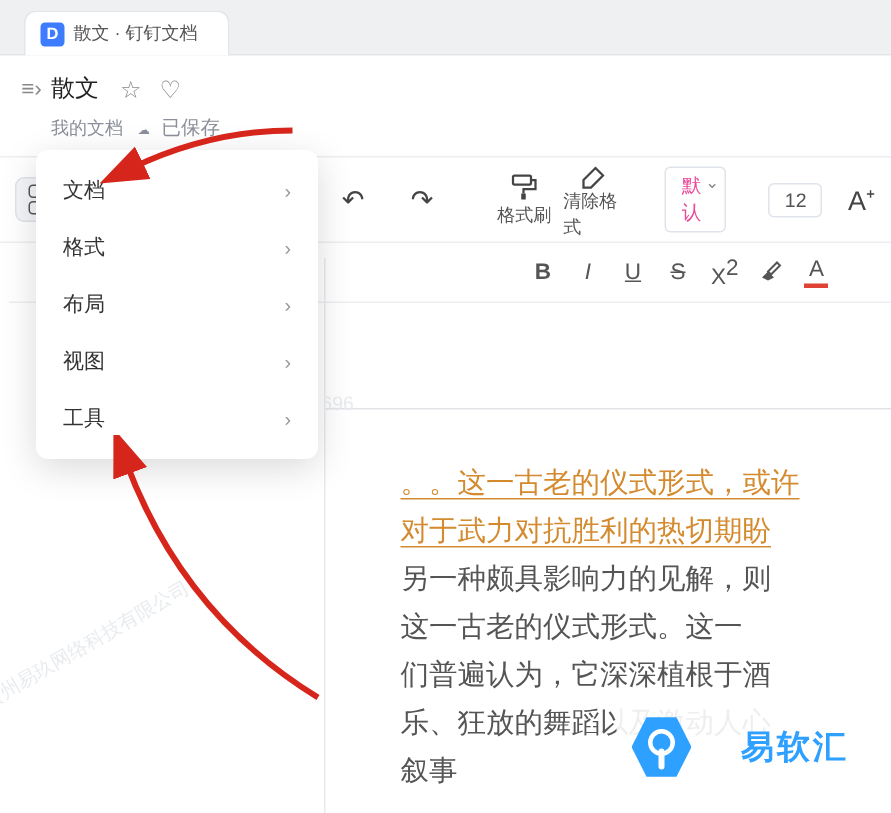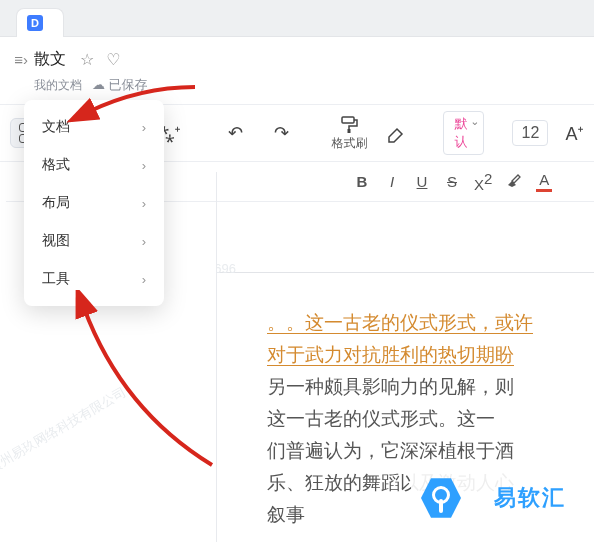--- a/index.html
+++ b/index.html
@@ -27,21 +27,21 @@
   background: #fff; height: calc(100% - 36px);
   border-top: 1px solid #e3e5e8;
 }
 .titlebar {
   display: flex; align-items: center; padding: 12px 16px 6px 8px;
 }
 .hambtn { width:26px; display:flex; align-items:center; justify-content:center; color:#888; font-size:15px;}
 .doctitle { font-size: 16px; font-weight: 500; color: #222; }
 .titleicons { display: flex; gap: 12px; margin-left: 14px; color: #888; }
 .titleicons span { font-size: 16px; cursor: default; }
-.subline { padding: 0 0 10px 34px; font-size: 12px; color: #8a8f99; display:flex; gap:10px; align-items:center; }
+.subline { padding: 0 0 10px 34px; font-size: 12px; color: #8a8f99; display:flex; gap:10px; align-items:center;font-family:Liberation Mono, monospace; }
 .cloud { color:#8a8f99; font-size:13px; }
 .toolbar {
   display: flex; align-items: center; border-top:1px solid #eceef2; border-bottom:1px solid #eceef2;
   padding: 6px 10px; gap: 6px; position:relative; z-index:2; background:#fff;
 }
 .tbtn { display:flex; flex-direction:column; align-items:center; justify-content:center;
   min-width:40px; height:42px; font-size:12px; color:#555; cursor:pointer; border-radius:4px; }
 .tbtn .ticon { font-size:18px; color:#444; height:20px; display:flex; align-items:center; }
 .grpsmall { display:flex; align-items:center; gap:2px;}
 .gridbtn { display:flex; align-items:center; gap:4px; padding:4px 8px; background:#f3f5f8; border-radius:6px; border:1px solid #dfe3ea; }
@@ -50,23 +50,23 @@
 .plusbtn { width:30px; height:30px; background:#3e7cff; border-radius:50%;
   color:#fff; font-size:20px; font-weight:bold; display:flex; align-items:center; justify-content:center; }
 .plusgrp { display:flex; align-items:center; gap:3px; margin-left:10px; }
 .chev { font-size:11px; color:#888; }
 .sep { width:1px; height:30px; background:#eceef2; margin:0 8px; }
 .magic { color:#b06bff; font-size:20px; }
 .biubar { display:flex; gap:14px; align-items:center; margin-left:6px; color:#555; }
 .biubar span { font-size:15px; min-width:16px; text-align:center; cursor:pointer;}
 .fontsel { border:1px solid #dfe3ea; border-radius:4px; padding:3px 16px 3px 10px; font-size:13px; color:#ec4899; position:relative; }
 .fontsel:after { content:"⌄"; position:absolute; right:4px; top:3px; font-size:11px; color:#888;}
-.sizesel { border:1px solid #dfe3ea; border-radius:4px; padding:3px 6px; font-size:16px; color:#555; min-width:36px; text-align:center;}
+.sizesel { border:1px solid #dfe3ea; border-radius:4px; padding:3px 6px; font-size:13px; color:#555; min-width:36px; text-align:center;}
 .dropdown {
-  position:absolute; top:100px; left:24px; width:140px;
+  position:absolute; top:100px; left:24px; width:188px;
   background:#fff; border-radius:8px; box-shadow:0 6px 24px rgba(0,0,0,.15);
   padding:8px 0; z-index:10;
 }
 .ditem { display:flex; justify-content:space-between; align-items:center;
   padding:10px 18px; font-size:14px; color:#333; cursor:pointer;}
 .dchev { color:#999; font-size:13px; }
 .content {
   position:absolute; left:216px; top:172px; right:0; bottom:0;
   border-left:1px solid #e8eaee; padding: 0 0 0 22px; overflow:hidden;
 }
@@ -92,20 +92,21 @@
 .logotext { font-size:22px; font-weight:700; color:#2ea0ff; letter-spacing:2px;margin-left:25px; }
 .undertext { text-decoration: underline; }
 .sup { vertical-align: super; font-size: 11px; }
 </style>
 </head>
 <body>
 
 <div class="tabbar">
   <div class="tab">
     <span class="tabicon">D</span>
+    <span>散文 · 钉钉文档</span>
   </div>
 </div>
 
 <div class="app">
   <div class="titlebar">
     <div class="hambtn">≡›</div>
     <div style="display:flex;flex-direction:column;">
       <div style="display:flex;align-items:center;">
         <span class="doctitle">散文</span>
         <span class="titleicons">
@@ -157,20 +158,21 @@
           </svg>
       </span>
       <span>格式刷</span>
     </div>
     <div class="tbtn">
       <span class="ticon">
         <svg width="20" height="20" viewBox="0 0 20 20">
             <path d="M4 14 L12 6 L17 11 L9 19 H4 Z" fill="none" stroke="#444" stroke-width="1.5"></path>
           </svg>
       </span>
+      <span>清除格式</span>
     </div>
     <span class="sep"></span>
     <div class="fontsel">默认</div>
     <span class="sep"></span>
     <div class="sizesel">12</div>
     <div class="tbtn">
         <span class="ticon">A⁺</span>
       </div>
   </div>
 

